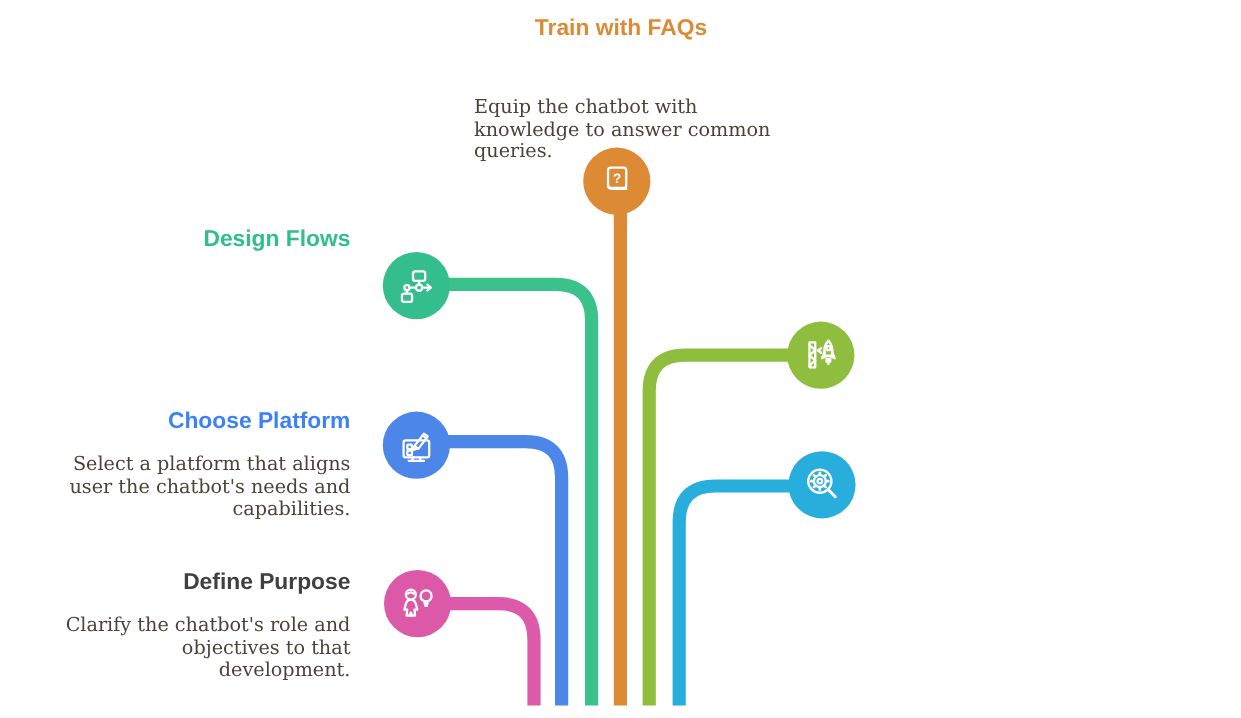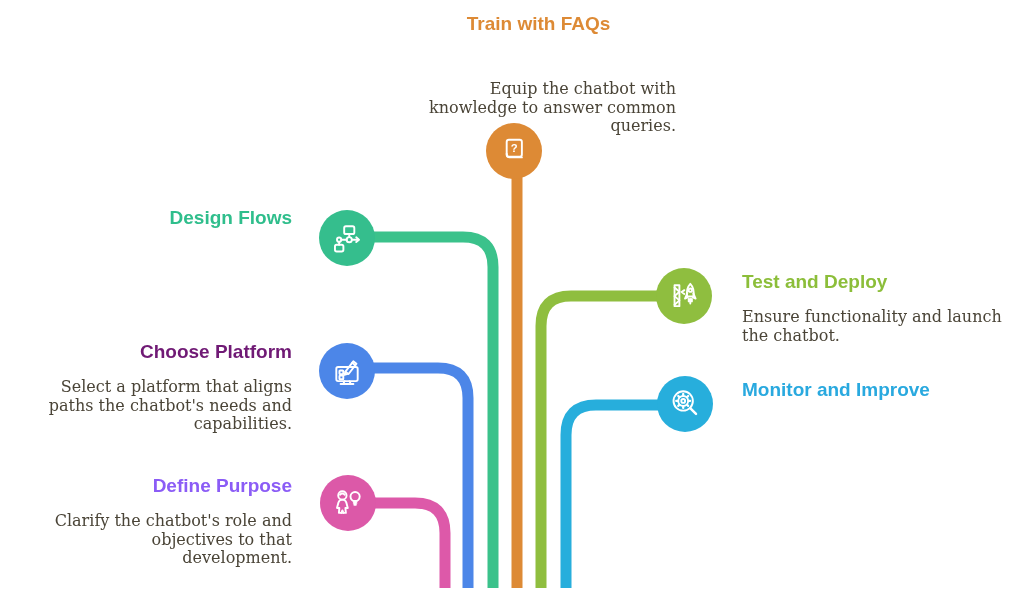--- a/index.html
+++ b/index.html
@@ -22,30 +22,30 @@
   .bg-pink{background:#dc59a8}.bg-lime{background:#8fbe3f}.bg-cyan{background:#27aedc}
 
   .step{position:absolute;}
   .step h2{margin:0 0 14px;font-size:19px;line-height:24px;font-weight:700;}
   .step p{
     margin:0;font-family:"DejaVu Serif",serif;font-size:16px;line-height:18.5px;
     color:#4a4437;white-space:pre-line;
   }
   .align-right{text-align:right;}
   .align-left{text-align:left;}
-  .step-top{left:401px;top:12px;width:275px;}
+  .step-top{left:380px;top:12px;width:275px;}
   .step-top h2{text-align:center;margin-bottom:10px;}
-  .step-top p{text-align:right;padding-left:15px;margin-top:44px;}
-  .step-design{left:32px;top:206px;width:260px;}
+  .step-top p{text-align:left;padding-left:15px;margin-top:44px;}
+  .step-design{left:32px;top:188px;width:260px;}
   .step-choose{left:32px;top:340px;width:260px;}
   .step-define{left:32px;top:474px;width:260px;}
   .step-test{left:742px;top:270px;width:278px;}
   .step-monitor{left:742px;top:378px;width:278px;}
-  .t-orange{color:#dd8a35}.t-green{color:#2fbe8c}.t-blue{color:#701a75}
-  .t-pink{color:#8b5cf6}.t-lime{color:#8cbe3a}.t-cyan{color:#29a9df}
+  .t-orange{color:#dd8a35}.t-green{color:#2fbe8c}.t-blue{color:#3b82f6}
+  .t-pink{color:#404040}.t-lime{color:#8cbe3a}.t-cyan{color:#29a9df}
 </style>
 </head>
 <body>
 
 <div class="canvas">
 
   <svg class="connectors" viewBox="0 0 1034 598">
     <path class="stroke-orange" d="M517 151 V588"></path>
     <path class="stroke-green" d="M347 237 H463 Q493 237 493 267 V588"></path>
     <path class="stroke-blue" d="M347 368 H438 Q468 368 468 398 V588"></path>
@@ -81,21 +81,21 @@
       <path d="M20.3 17.5 H26.3"></path>
       <path d="M24.2 15.4 L26.6 17.5 L24.2 19.6"></path>
       <path d="M9 19.4 V22"></path>
       <rect x="5.3" y="22" width="7.5" height="6" rx="1.5"></rect>
     </svg>
   </div>
 
   <div class="step step-choose align-right">
     <h2 class="t-blue">Choose Platform</h2>
     <p>Select a platform that aligns
-paths the chatbot's needs and
+user the chatbot's needs and
 capabilities.</p>
   </div>
   <div class="badge bg-blue" style="left:319px;top:343px;">
     <svg viewBox="0 0 32 32">
       <rect x="6.5" y="12.5" width="19" height="12.5" rx="1.6"></rect>
       <rect x="9.3" y="15.5" width="3.4" height="3.4" rx="0.6"></rect>
       <rect x="9.3" y="20" width="3.4" height="3.4" rx="0.6"></rect>
       <path d="M13.8 25 L12.6 27.6 M18.2 25 L19.4 27.6 M10.3 27.6 H21.7"></path>
       <path d="M14.6 16.6 L21.6 7.4 L24.4 9.5 L17.4 18.7 Z"></path>
       <path d="M20.6 8.7 L23.4 10.8"></path>
@@ -113,39 +113,33 @@
     <svg viewBox="0 0 32 32">
       <circle cx="11" cy="9.3" r="3.7"></circle>
       <path d="M8.9 8.6 q2.1 -1.9 4.2 0"></path>
       <path d="M11 13 c-1.9 0 -3 1 -3.5 2.6 L6.2 20.4 H8.3 L7.9 24.8 H14.1 L13.7 20.4 H15.8 L14.5 15.6 C14 14 12.9 13 11 13 Z"></path>
       <path d="M10 24.8 L11 22.6 L12 24.8"></path>
       <circle cx="22.3" cy="10.3" r="4.1"></circle>
       <path d="M20.8 14.1 h3 M21.1 15.9 h2.4 M21.6 17.6 h1.4"></path>
     </svg>
   </div>
 
-  <div class="step step-test align-left">
-    <h2 class="t-lime">Test and Deploy</h2>
-    <p>Ensure functionality and launch
-the chatbot.</p>
-  </div>
   <div class="badge bg-lime" style="left:656px;top:268px;">
     <svg viewBox="0 0 32 32">
       <rect x="7.6" y="6.5" width="4.3" height="18.5"></rect>
       <path d="M7.6 8.5 L11.9 12.3 L7.6 16.1 L11.9 19.9 L7.6 23.7"></path>
       <path d="M16.3 10.8 L13.9 12.5 L16.3 14.2"></path>
       <path d="M21.6 5.2 C24.1 7.8 25.1 12 24.3 16.4 H18.9 C18.1 12 19.1 7.8 21.6 5.2 Z"></path>
       <circle cx="21.6" cy="10.8" r="1.5"></circle>
       <path d="M18.9 13.6 L16.9 18.3 L19.2 17.2 M24.3 13.6 L26.3 18.3 L24 17.2"></path>
       <path d="M20.2 18.6 V20.8 M21.6 18.6 V22.6 M23 18.6 V20.8"></path>
     </svg>
   </div>
 
   <div class="step step-monitor align-left">
-    <h2 class="t-cyan">Monitor and Improve</h2>
   </div>
   <div class="badge bg-cyan" style="left:657px;top:376px;">
     <svg viewBox="0 0 32 32">
       <circle cx="14.4" cy="13.3" r="8.6"></circle>
       <path d="M20.6 19.6 L25.8 24.8" stroke-width="2.2"></path>
       <circle cx="14.4" cy="13.3" r="4.4"></circle>
       <circle cx="14.4" cy="13.3" r="1.7"></circle>
       <g stroke-width="2">
         <path d="M19.2 13.3 L20.6 13.3"></path>
         <path d="M17.8 16.7 L18.8 17.7"></path>

